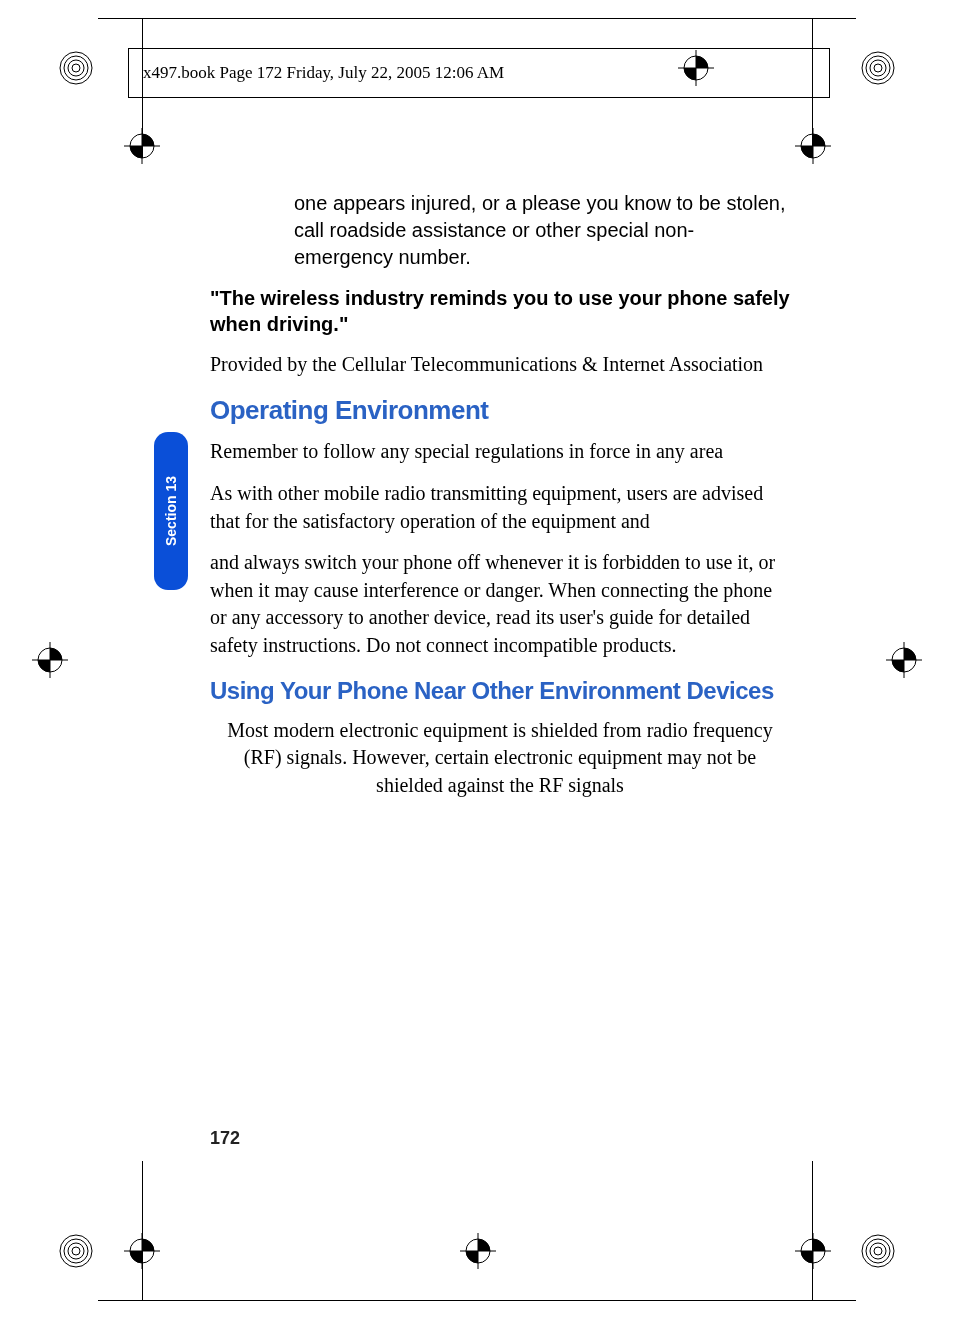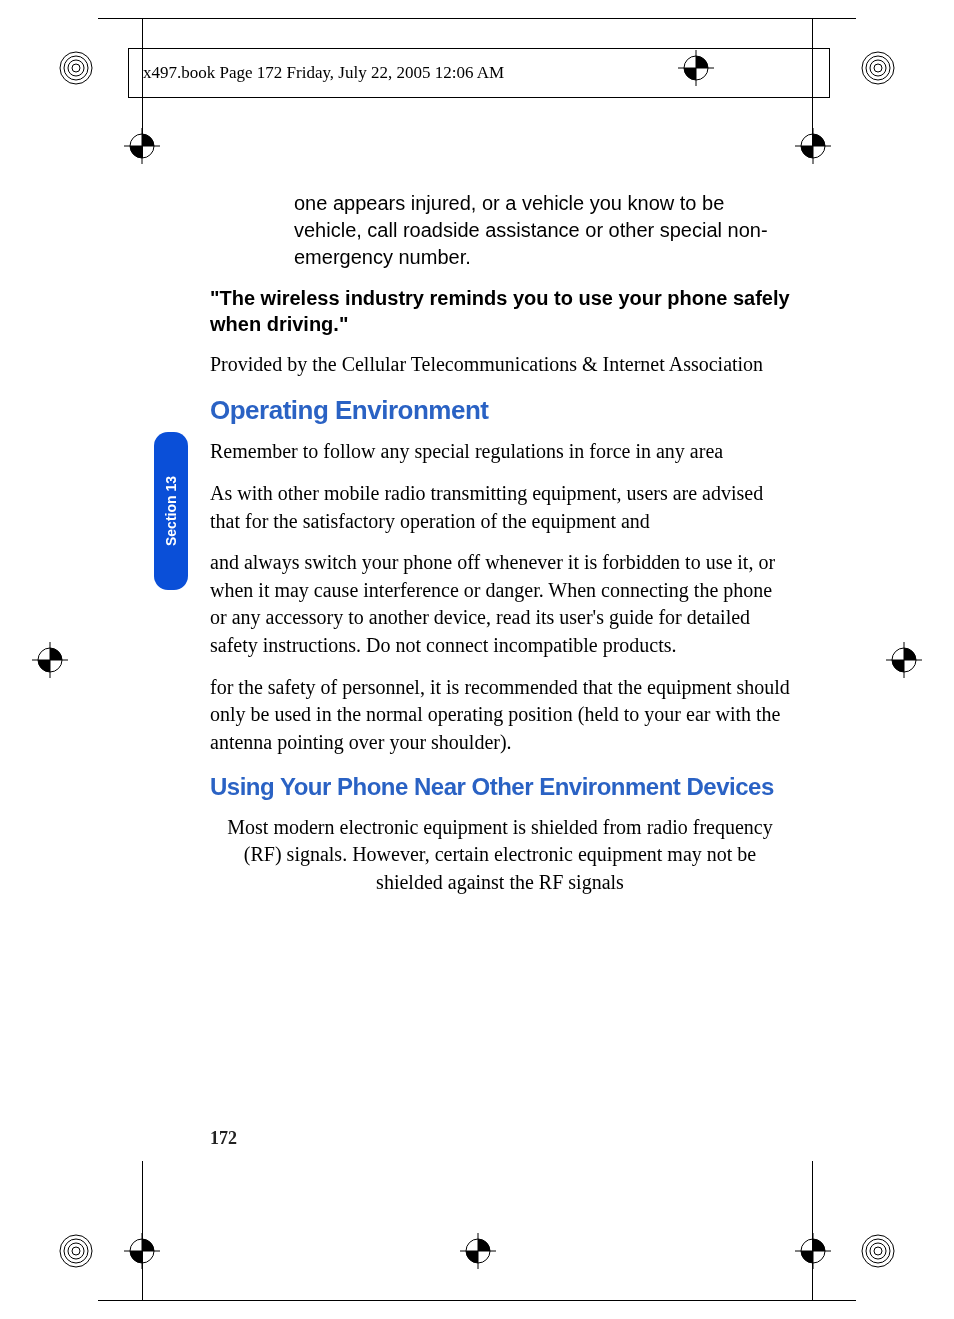--- a/index.html
+++ b/index.html
@@ -25,21 +25,21 @@
     font-family: 'Book Antiqua', Palatino, Georgia, serif;
     font-size: 20px; line-height: 1.38; color: #000;
   }
   .content p { margin-bottom: 14px; }
   .indent { margin-left: 84px; font-family: Arial, Helvetica, sans-serif; font-size: 20px; line-height: 1.35; }
   .bold-sans { font-family: Arial, Helvetica, sans-serif; font-weight: 700; font-size: 20px; line-height: 1.3; }
   .h2 { font-family: Arial, Helvetica, sans-serif; font-weight: 700; color: #2a62c4; font-size: 26px; margin-top: 6px; margin-bottom: 10px; letter-spacing: -0.5px; }
   .h2b { font-family: Arial, Helvetica, sans-serif; font-weight: 700; color: #2a62c4; font-size: 24px; margin-top: 6px; margin-bottom: 10px; letter-spacing: -0.5px; }
 
   
-  .pnum { position: absolute; left: 210px; top: 1128px; font-family: Liberation Serif, serif; font-weight: 700; font-size: 18px; }
+  .pnum { position: absolute; left: 210px; top: 1128px; font-family: Liberation Sans, sans-serif; font-weight: 700; font-size: 18px; }
 
   
   .side-tab {
     position: absolute; left: 154px; top: 432px; width: 34px; height: 158px;
     background: #0a4fd8; border-radius: 14px;
     display: flex; align-items: center; justify-content: center;
   }
   .side-tab span {
     transform: rotate(-90deg); color: #fff; font-family: Arial, Helvetica, sans-serif;
     font-weight: 700; font-size: 14px; white-space: nowrap;
@@ -169,27 +169,26 @@
 
   <div class="running-head">
     <span>x497.book  Page 172  Friday, July 22, 2005  12:06 AM</span>
   </div>
 
   <div class="side-tab">
     <span>Section 13</span>
   </div>
 
   <div class="content">
-    <p class="indent">one appears injured, or a vehicle you know to be vehicle, call roadside assistance or other special non-emergency number.</p>
+    <p class="indent">one appears injured, or a please you know to be stolen, call roadside assistance or other special non-emergency number.</p>
     <p class="bold-sans">"The wireless industry reminds you to use your phone safely when driving."</p>
     <p>Provided by the Cellular Telecommunications &amp; Internet Association</p>
     <h2 class="h2">Operating Environment</h2>
     <p>Remember to follow any special regulations in force in any area</p>
     <p>As with other mobile radio transmitting equipment, users are advised that for the satisfactory operation of the equipment and</p>
     <p>and always switch your phone off whenever it is forbidden to use it, or when it may cause interference or danger. When connecting the phone or any accessory to another device, read its user's guide for detailed safety instructions. Do not connect incompatible products.</p>
-    <p>for the safety of personnel, it is recommended that the equipment should only be used in the normal operating position (held to your ear with the antenna pointing over your shoulder).</p>
     <h2 class="h2b">Using Your Phone Near Other Environment Devices</h2>
     <p style="margin-bottom:0;text-align:center;">Most modern electronic equipment is shielded from radio frequency (RF) signals. However, certain electronic equipment may not be shielded against the RF signals</p>
   </div>
 
   <div class="pnum">172</div>
 
 </div>
 
 </body></html>

